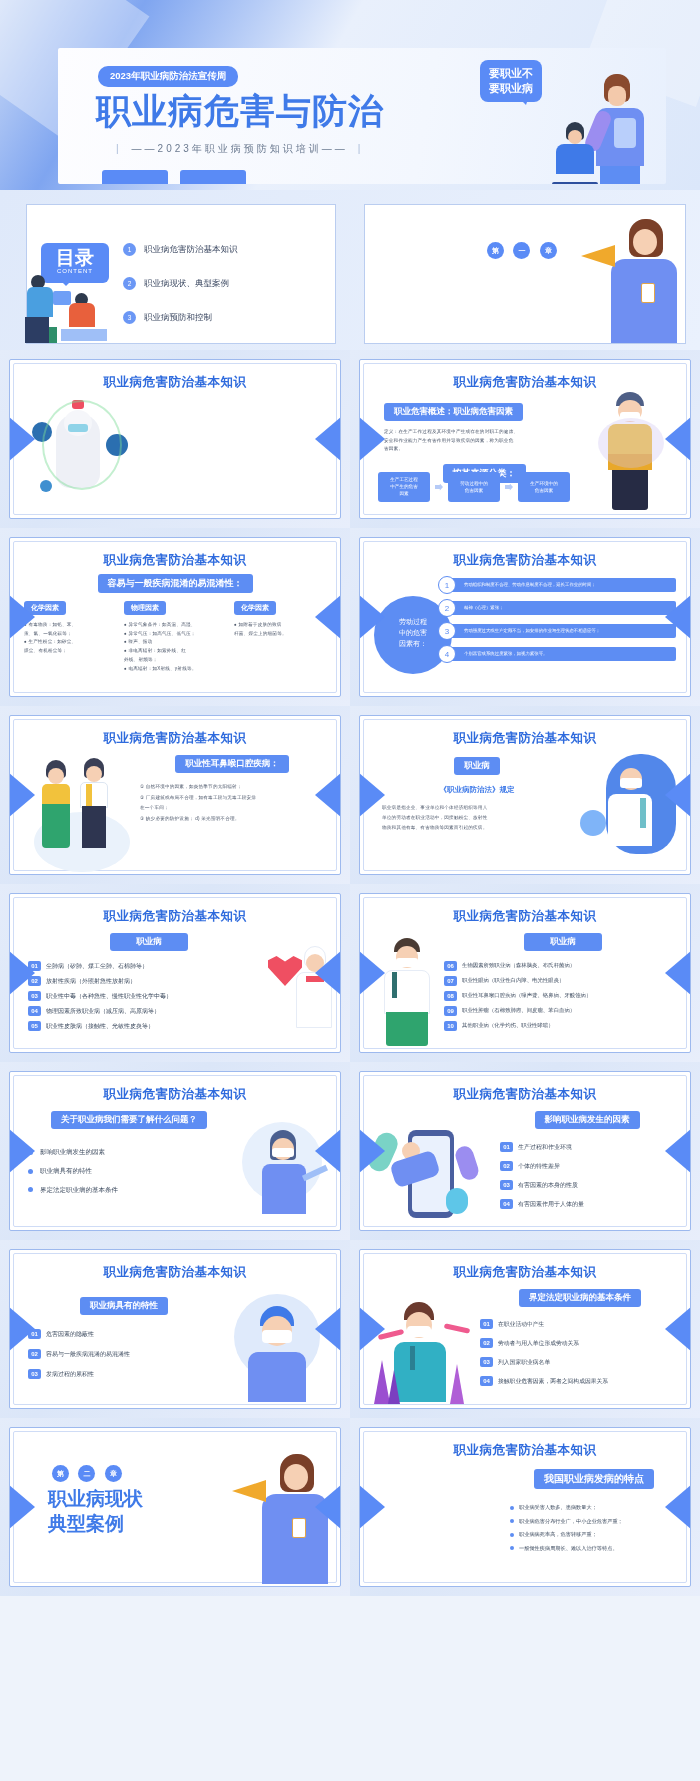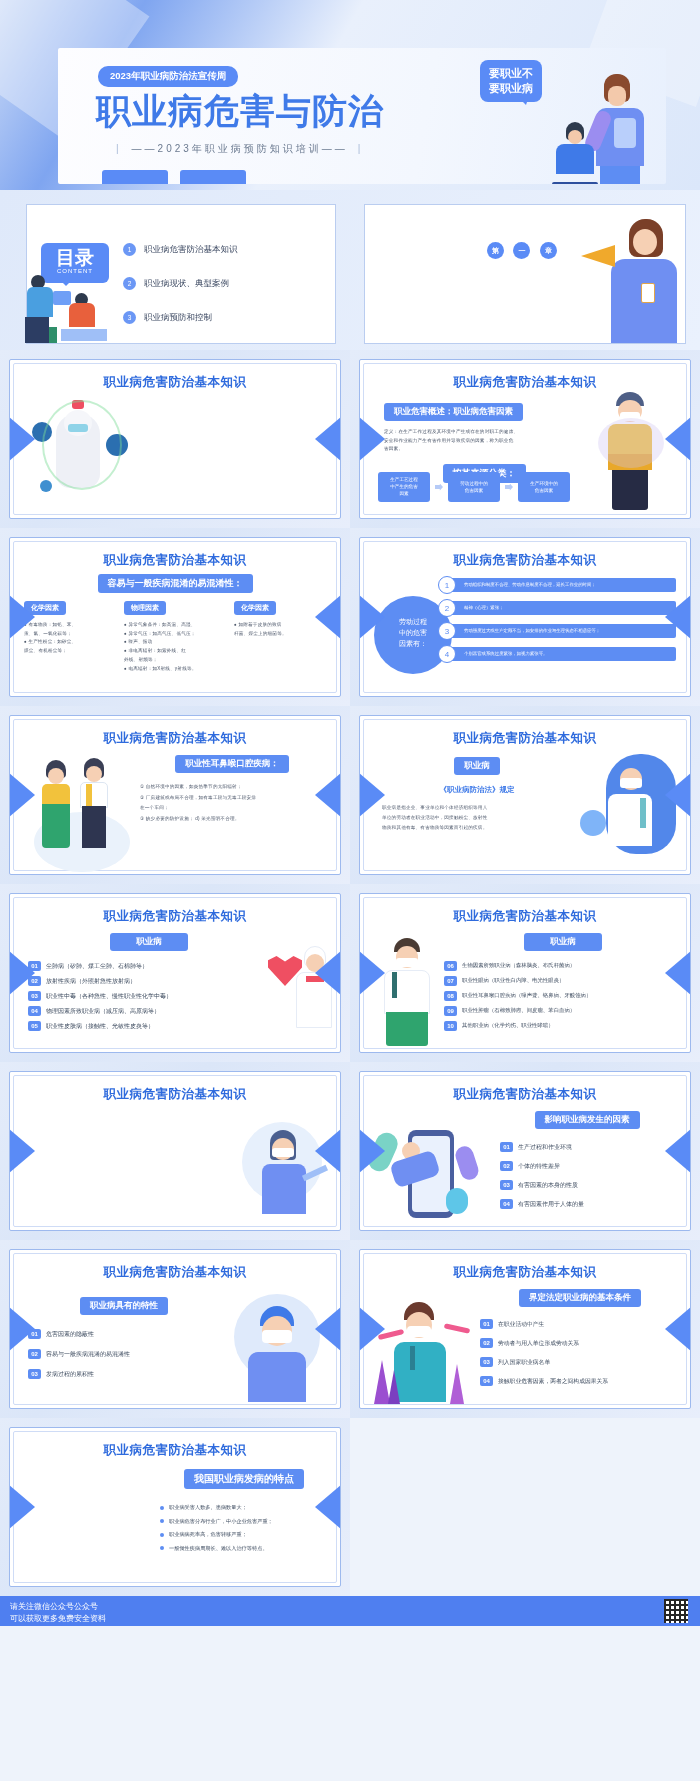--- a/index.html
+++ b/index.html
@@ -482,20 +482,28 @@
         </div>
       </div>
       <div class="arrow-l"></div>
       <div class="arrow-r"></div>
     </div>
   </div>
 
   <div class="slide">
     <div class="slide-inner">
       <div class="s-title">职业病危害防治基本知识</div>
+      <div style="position:absolute;left:18px;top:36px;right:110px;">
+        <div style="text-align:center;"><span class="pill">关于职业病我们需要了解什么问题？</span></div>
+        <div style="margin-top:14px;font-size:6.5px;color:#3c4a5e;line-height:2.9;">
+          <div><span style="display:inline-block;width:5px;height:5px;background:#5d8df3;border-radius:50%;margin-right:7px;vertical-align:middle;"></span><span>影响职业病发生的因素</span></div>
+          <div><span style="display:inline-block;width:5px;height:5px;background:#5d8df3;border-radius:50%;margin-right:7px;vertical-align:middle;"></span><span>职业病具有的特性</span></div>
+          <div><span style="display:inline-block;width:5px;height:5px;background:#5d8df3;border-radius:50%;margin-right:7px;vertical-align:middle;"></span><span>界定法定职业病的基本条件</span></div>
+        </div>
+      </div>
       <div class="ill" style="right:10px;top:44px;width:100px;height:108px;">
         <div class="blob" style="right:8px;top:6px;width:80px;height:80px;background:#e7f0fc;"></div>
         <div style="position:absolute;right:34px;top:14px;width:26px;height:30px;background:#4a5f8f;border-radius:13px 13px 4px 4px;"></div>
         <div class="blob" style="right:36px;top:22px;width:22px;height:22px;background:#f6d0b4;"></div>
         <div style="position:absolute;right:36px;top:32px;width:22px;height:9px;background:#fff;border-radius:3px;"></div>
         <div style="position:absolute;right:24px;top:48px;width:44px;height:50px;background:#6f8ff2;border-radius:8px 8px 0 0;"></div>
         <div style="position:absolute;right:2px;top:54px;width:26px;height:6px;background:#9fbff7;transform:rotate(-25deg);"></div>
       </div>
       <div class="arrow-l"></div>
       <div class="arrow-r"></div>
@@ -573,41 +581,56 @@
           <div class="num-row" style="margin-bottom:9px;font-size:5.8px;"><span class="num-badge">02</span><span>劳动者与用人单位形成劳动关系</span></div>
           <div class="num-row" style="margin-bottom:9px;font-size:5.8px;"><span class="num-badge">03</span><span>列入国家职业病名单</span></div>
           <div class="num-row" style="font-size:5.8px;"><span class="num-badge">04</span><span>接触职业危害因素，两者之间构成因果关系</span></div>
         </div>
       </div>
       <div class="arrow-l"></div>
       <div class="arrow-r"></div>
     </div>
   </div>
 
+  <div class="slide">
+    <div class="slide-inner">
+      <div class="ch-dots" style="left:42px;top:34px;">
+        <span class="ch-dot">第</span>
+        <span class="ch-dot">二</span>
+        <span class="ch-dot">章</span>
+      </div>
+      <div class="ch-title" style="left:38px;top:58px;">
+        <span>职业病现状</span><br>
+        <span>典型案例</span>
+      </div>
+      <div class="ill" style="right:8px;bottom:0;width:100px;height:140px;">
+        <div class="blob" style="right:18px;top:8px;width:34px;height:38px;background:#7a3f28;border-radius:16px 16px 8px 8px;"></div>
+        <div class="blob" style="right:24px;top:18px;width:24px;height:26px;background:#f6d0b4;"></div>
+        <div style="position:absolute;right:4px;top:48px;width:66px;height:90px;background:#6f8ff2;border-radius:14px 14px 0 0;"></div>
+        <div style="position:absolute;right:66px;top:34px;width:34px;height:22px;background:#f0a92c;clip-path:polygon(0 50%,100% 0,100% 100%);"></div>
+        <div style="position:absolute;right:26px;top:72px;width:14px;height:20px;background:#fff;border:1px solid #e0a44a;border-radius:2px;"></div>
+      </div>
+      <div class="arrow-l"></div>
+      <div class="arrow-r"></div>
+    </div>
+  </div>
 
   <div class="slide">
     <div class="slide-inner">
       <div class="s-title">职业病危害防治基本知识</div>
       <div style="position:absolute;right:12px;top:40px;width:168px;">
         <div style="text-align:center;"><span class="pill" style="font-size:10px;">我国职业病发病的特点</span></div>
         <div style="margin-top:12px;font-size:5.2px;color:#3c4a5e;line-height:2.6;">
           <div><span style="display:inline-block;width:4px;height:4px;background:#5d8df3;border-radius:50%;margin-right:5px;vertical-align:middle;"></span><span>职业病受害人数多、患病数量大；</span></div>
           <div><span style="display:inline-block;width:4px;height:4px;background:#5d8df3;border-radius:50%;margin-right:5px;vertical-align:middle;"></span><span>职业病危害分布行业广，中小企业危害严重；</span></div>
           <div><span style="display:inline-block;width:4px;height:4px;background:#5d8df3;border-radius:50%;margin-right:5px;vertical-align:middle;"></span><span>职业病病死率高，危害转移严重；</span></div>
           <div><span style="display:inline-block;width:4px;height:4px;background:#5d8df3;border-radius:50%;margin-right:5px;vertical-align:middle;"></span><span>一般慢性疾病周期长、难以入治疗等特点。</span></div>
         </div>
       </div>
       <div class="arrow-l"></div>
       <div class="arrow-r"></div>
     </div>
   </div>
 
   </div>
 
-  <div class="footer">
-    <div>请关注微信公众号公众号</div>
-    <div>可以获取更多免费安全资料</div>
-    <div class="qr">
-        <i></i>
-      </div>
-  </div>
 
 </div>
 
 </body></html>

